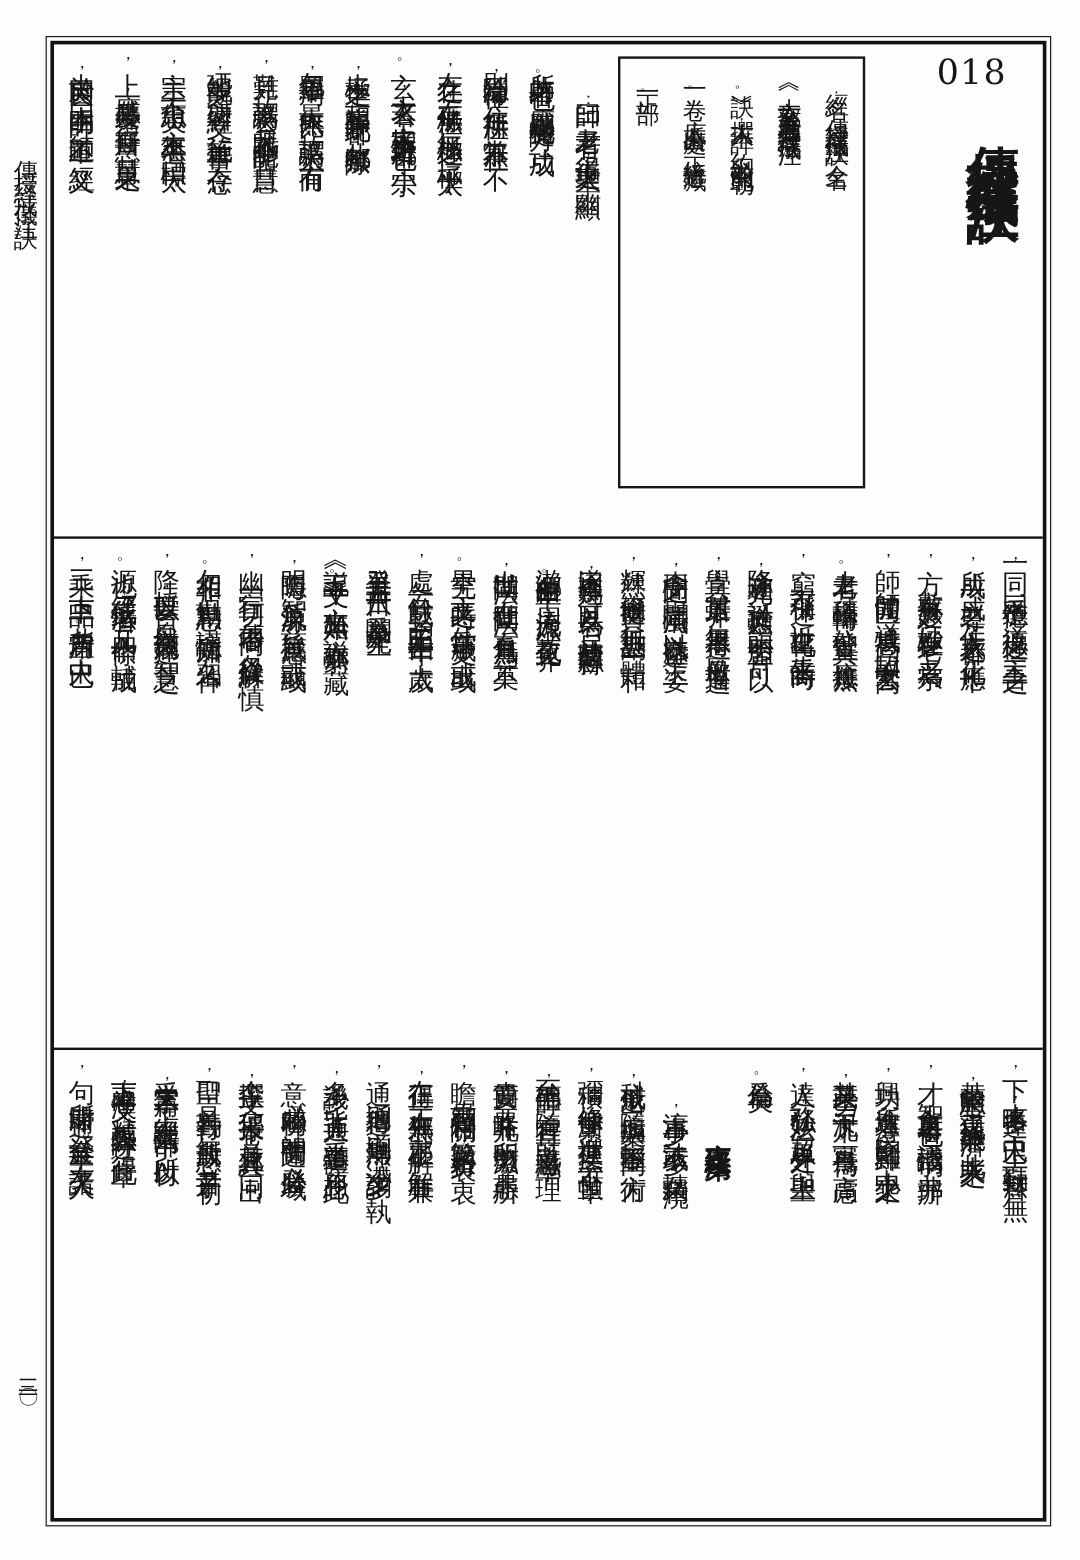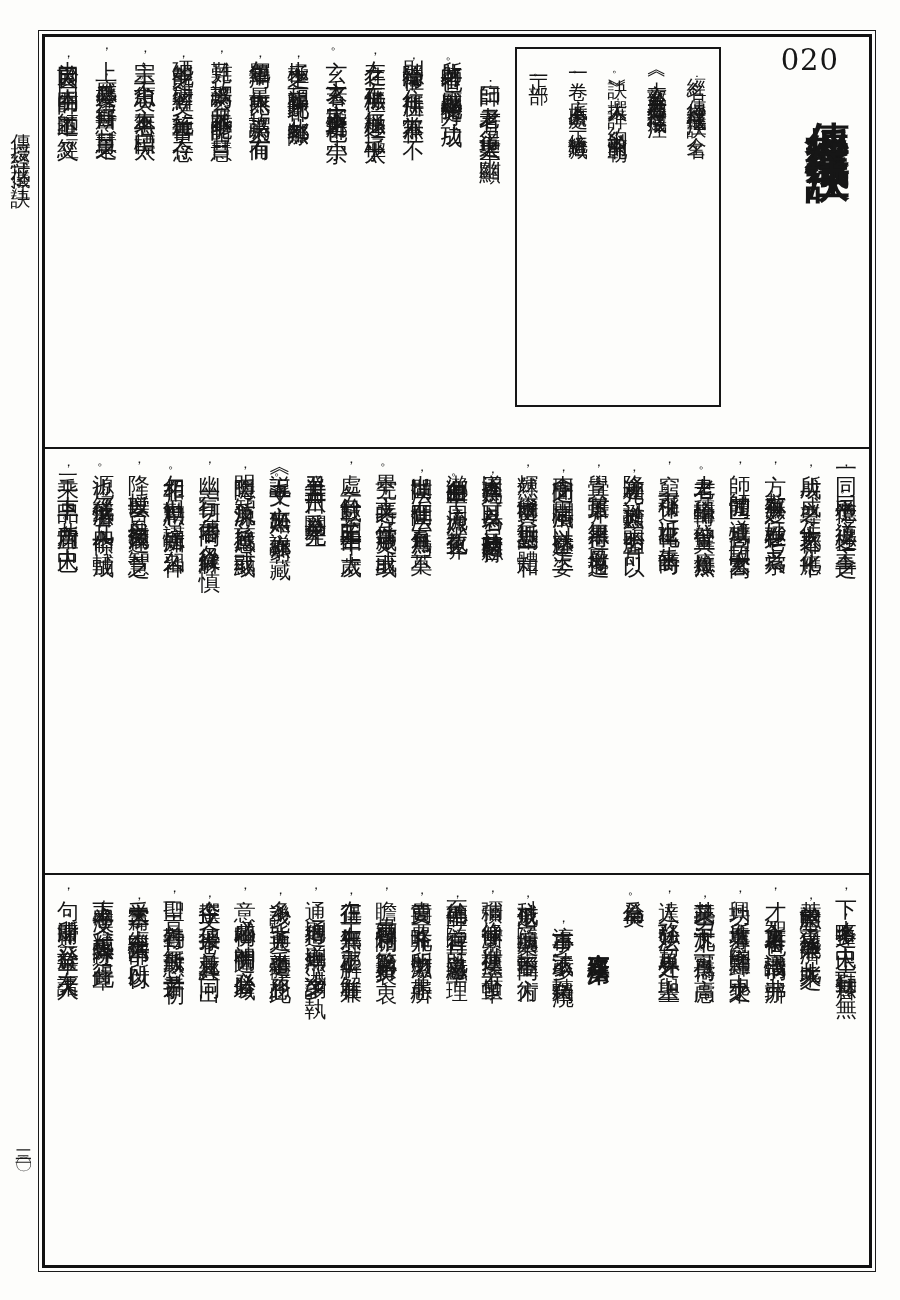--- a/index.html
+++ b/index.html
@@ -86,21 +86,21 @@
 
   <div class="margin-title">傳授經戒儀注訣</div>
   <div class="page-number">三〇一</div>
 
   <div class="frame-outer">
     <div class="frame-inner">
 
       <div class="band band-1">
 
         <div class="header-block">
-          <div class="vol-num">020</div>
+          <div class="vol-num">018</div>
           <div class="big-title">傳授經戒儀注訣</div>
         </div>
 
         <div class="box-wrap">
           <div class="info-box">
               <div class="vcol">經名<span class="punct">：</span>傳授經戒儀注訣<span class="punct">。</span>全名</div>
               <div class="vcol">《太玄部第八老君傳授經戒儀注</div>
               <div class="vcol">訣》<span class="punct">。</span>撰人不詳<span class="punct">，</span>約出於南北朝<span class="punct">。</span></div>
               <div class="vcol">一卷<span class="punct">。</span>底本出處<span class="punct">：</span>《正統道藏》</div>
               <div class="vcol">正一部<span class="punct">。</span></div>

